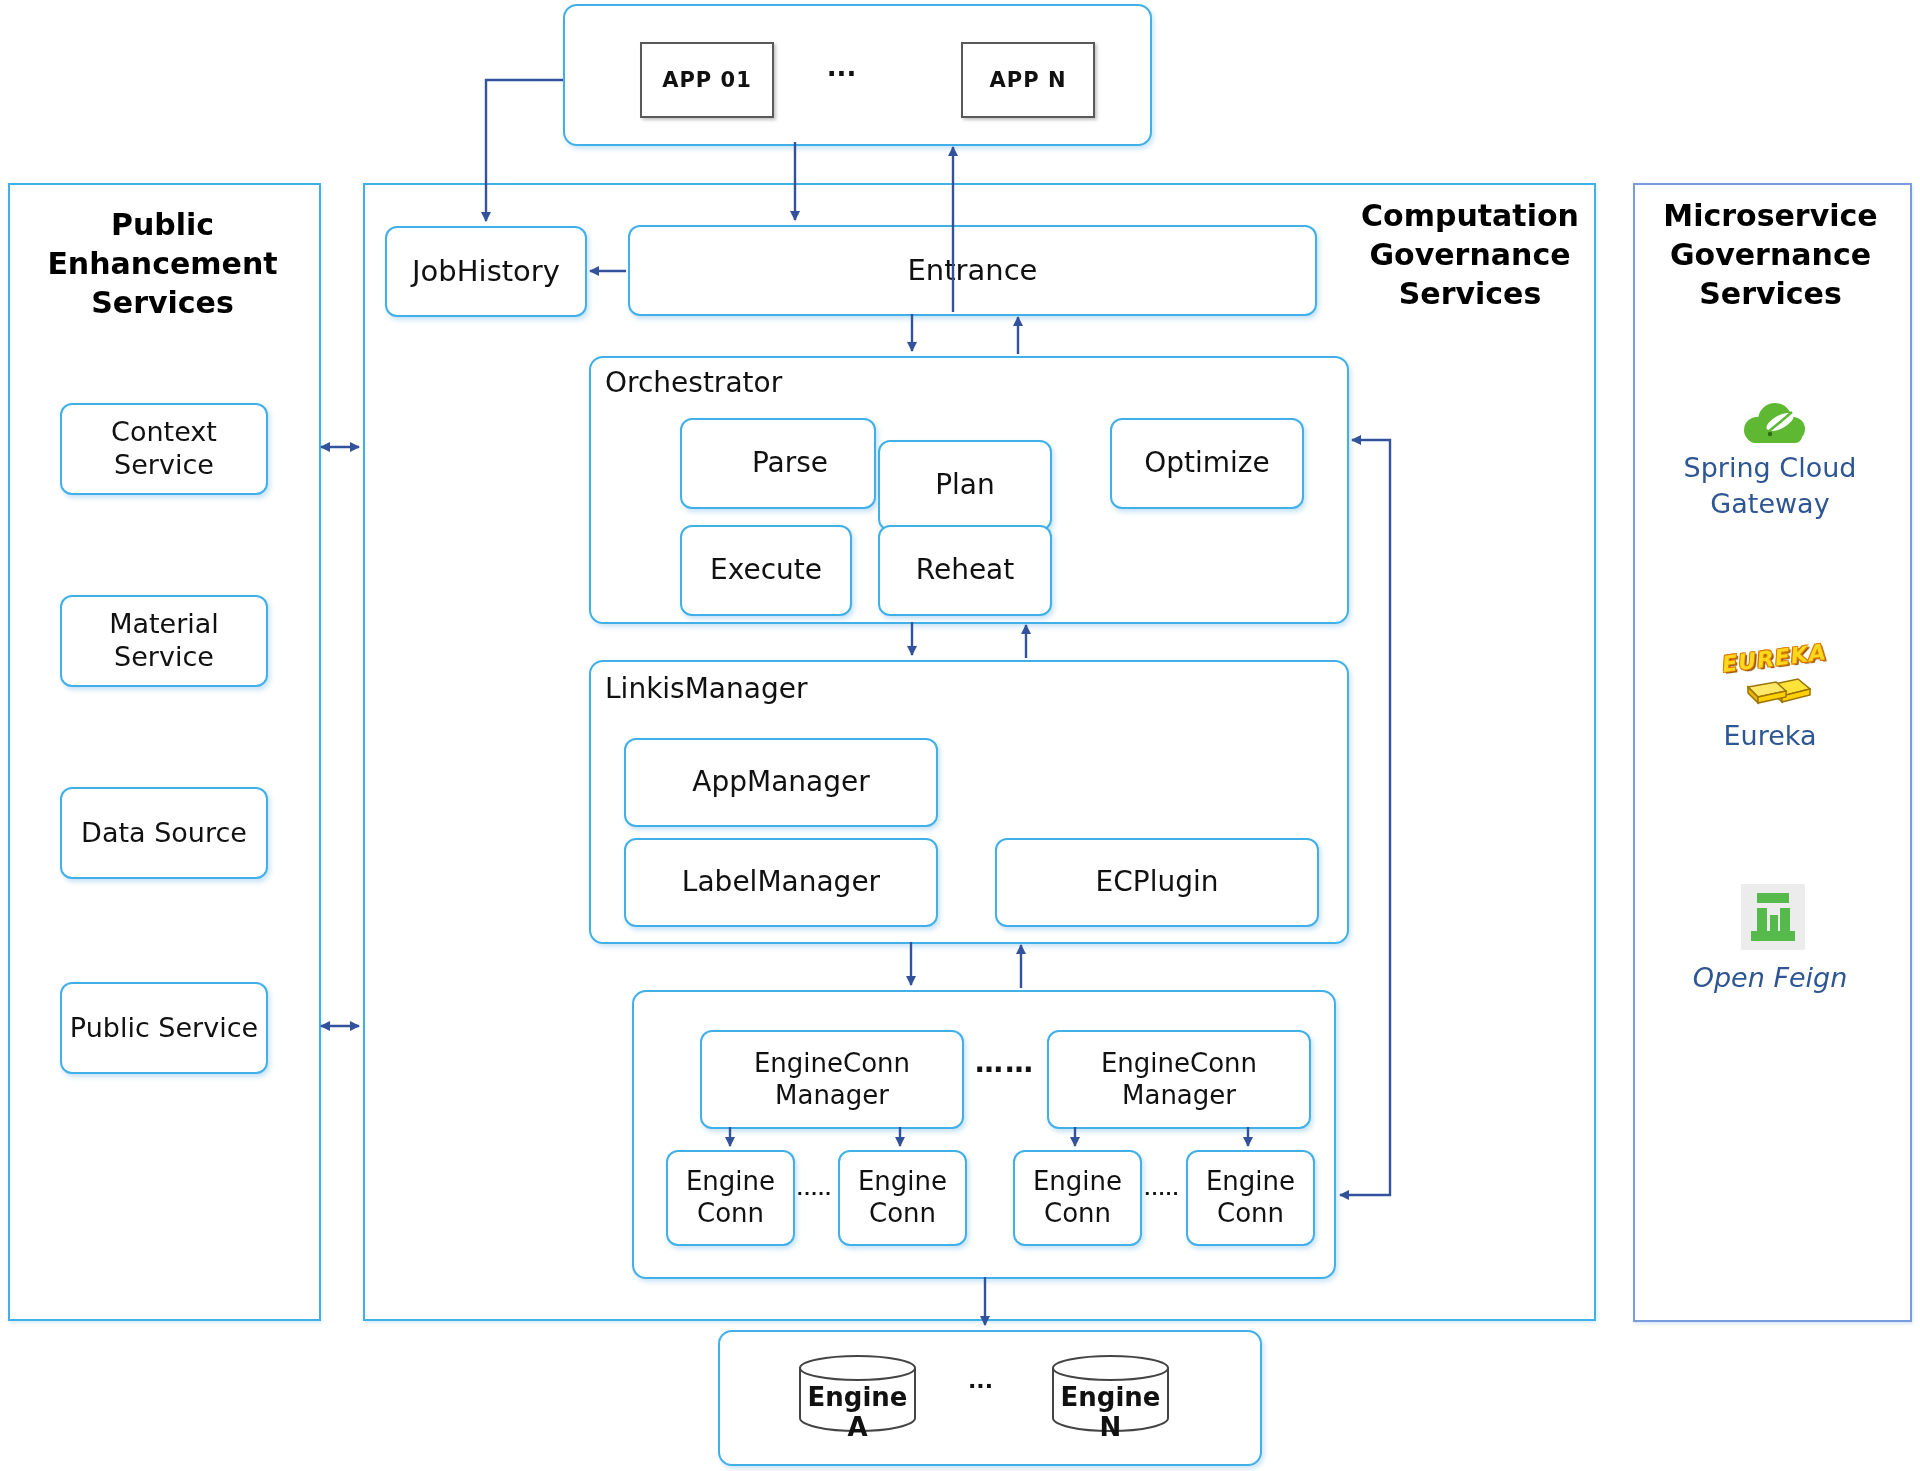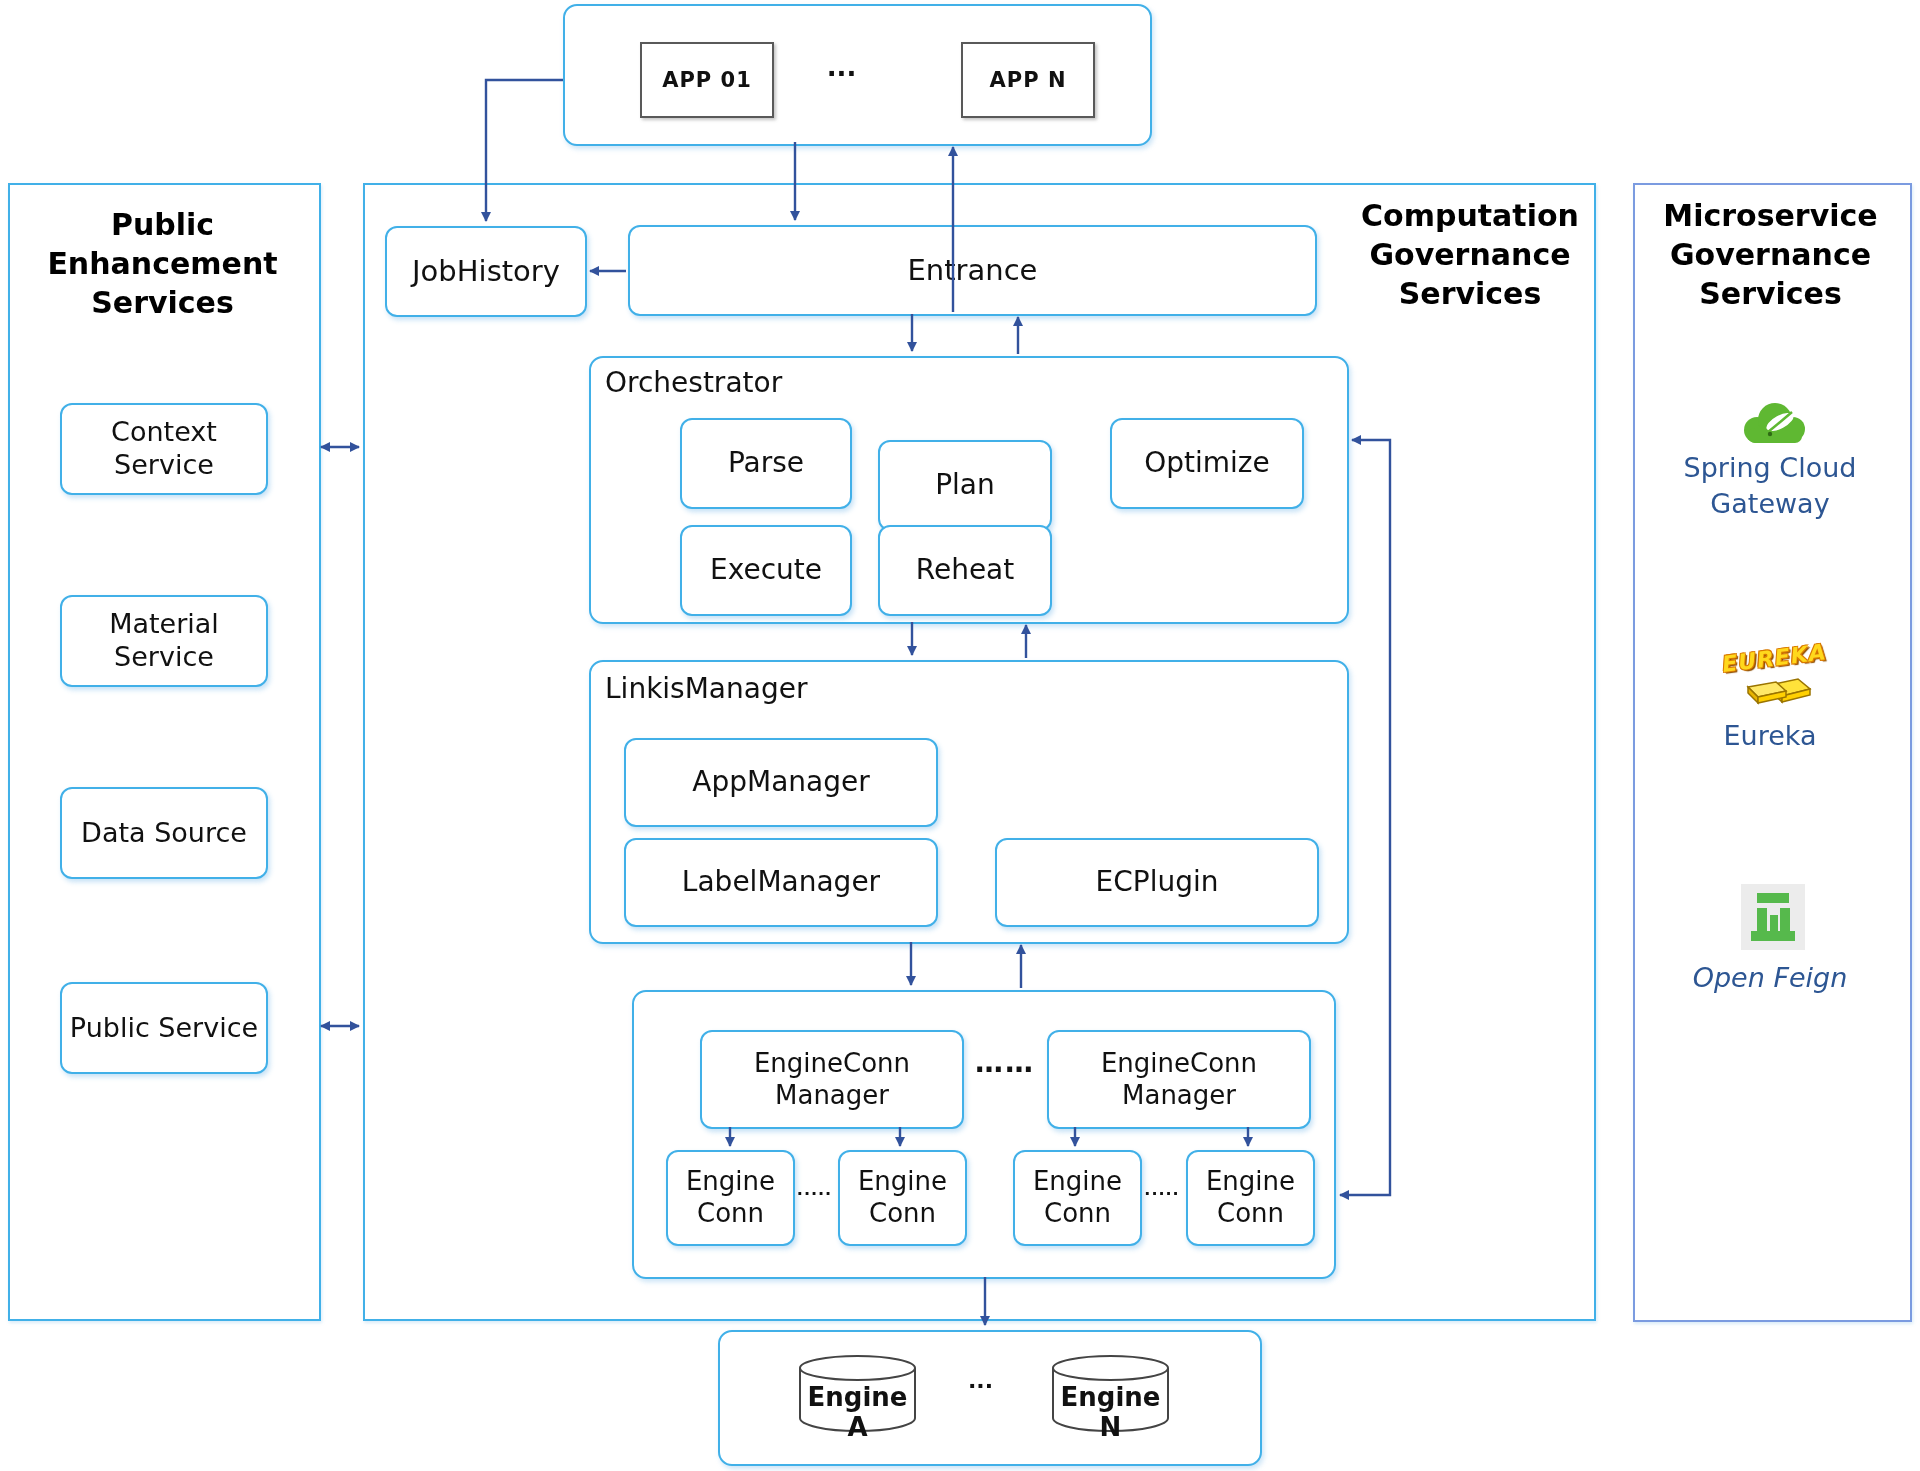--- a/index.html
+++ b/index.html
@@ -48,21 +48,21 @@
   #lp-item-2{top:787px;}
   #lp-item-3{top:982px;}
 
   #mid-panel{left:363px;top:183px;width:1229px;height:1134px;}
   #mid-title{left:1352px;top:196px;width:236px;}
   #jobhistory{left:385px;top:226px;width:198px;height:87px;font-size:29px;}
   #entrance{left:628px;top:225px;width:685px;height:87px;font-size:29px;}
 
   #orchestrator{left:589px;top:356px;width:756px;height:264px;}
   #orchestrator-label{left:605px;top:366px;}
-  #orch-parse{left:680px;top:418px;width:168px;height:87px;}
+  #orch-parse{left:680px;top:418px;width:168px;height:87px;padding-left:24px;}
   #orch-plan{left:878px;top:418px;width:170px;height:87px;margin-top:22px;}
   #orch-optimize{left:1110px;top:418px;width:190px;height:87px;}
   #orch-execute{left:680px;top:525px;width:168px;height:87px;}
   #orch-reheat{left:878px;top:525px;width:170px;height:87px;}
 
   #linkis{left:589px;top:660px;width:756px;height:280px;}
   #linkis-label{left:605px;top:672px;}
   #lm-app{left:624px;top:738px;width:310px;height:85px;}
   #lm-resource{left:995px;top:738px;width:320px;height:85px;}
   #lm-label{left:624px;top:838px;width:310px;height:85px;}

